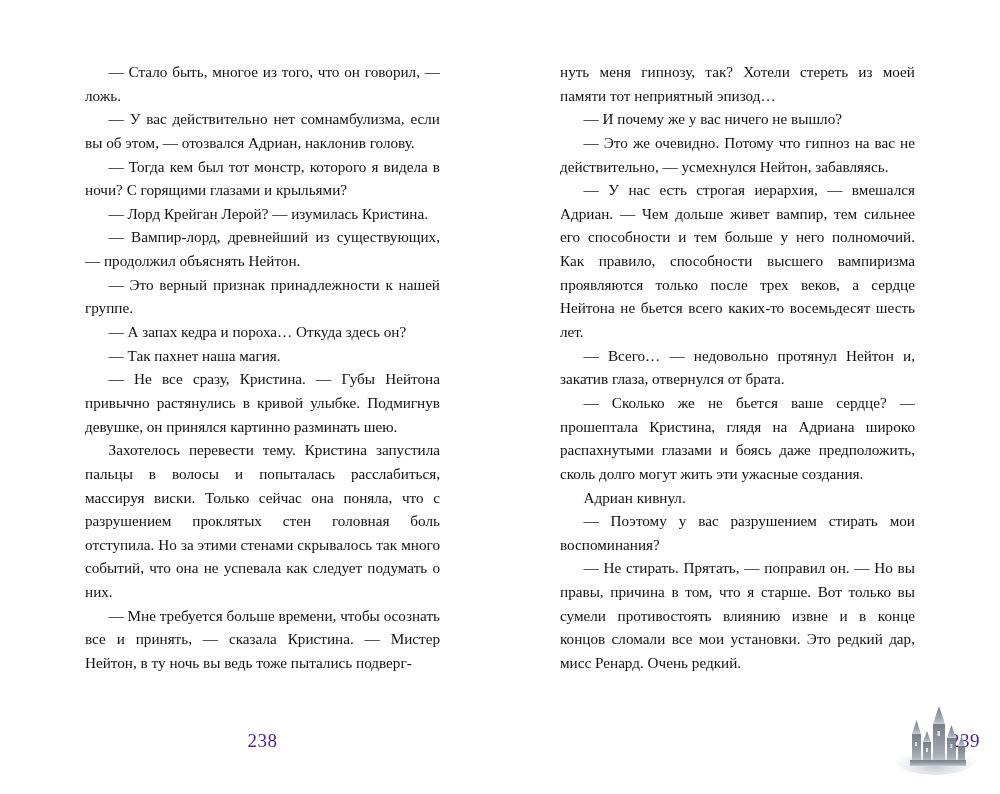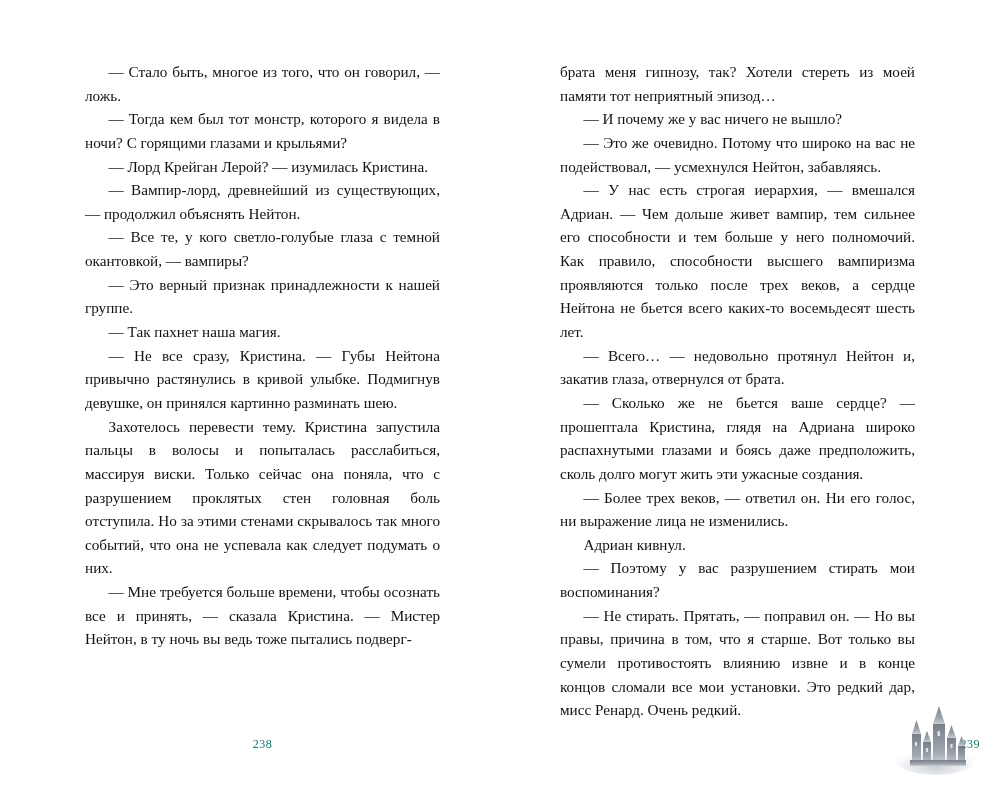--- a/index.html
+++ b/index.html
@@ -40,23 +40,23 @@
     text-justify: inter-word;
     hyphens: manual;
   }
   .textblock p {
     margin: 0;
     text-indent: 1.55em;
   }
   .folio {
     position: absolute;
     bottom: 42px;
-    font-size: 12px;
+    font-size: 19px;
     letter-spacing: 0.5px;
-    color: #0f766e;
+    color: #4c1d95;
   }
   .folio-left {
     left: 0;
     width: 500px;
     text-align: center;
     padding-left: 25px;
     box-sizing: border-box;
   }
   .folio-right {
     left: 16px;
@@ -78,42 +78,42 @@
   }
 </style>
 </head>
 <body>
 
 <div class="spread">
 
   <div class="page page-left">
     <div class="textblock">
       <p>— Стало быть, многое из того, что он говорил, — ложь.</p>
+      <p>— У вас действительно нет сомнамбулизма, если вы об этом, — отозвался Адриан, наклонив голову.</p>
       <p>— Тогда кем был тот монстр, которого я видела в ночи? С горящими глазами и крыльями?</p>
       <p>— Лорд Крейган Лерой? — изумилась Кристина.</p>
       <p>— Вампир-лорд, древнейший из существующих, — продолжил объяснять Нейтон.</p>
-      <p>— Все те, у кого светло-голубые глаза с темной окантовкой, — вампиры?</p>
       <p>— Это верный признак принадлежности к нашей группе.</p>
+      <p>— А запах кедра и пороха… Откуда здесь он?</p>
       <p>— Так пахнет наша магия.</p>
       <p>— Не все сразу, Кристина. — Губы Нейтона привычно растянулись в кривой улыбке. Подмигнув девушке, он принялся картинно разминать шею.</p>
       <p>Захотелось перевести тему. Кристина запустила пальцы в волосы и попыталась расслабиться, массируя виски. Только сейчас она поняла, что с разрушением проклятых стен головная боль отступила. Но за этими стенами скрывалось так много событий, что она не успевала как следует подумать о них.</p>
       <p>— Мне требуется больше времени, чтобы осознать все и принять, — сказала Кристина. — Мистер Нейтон, в ту ночь вы ведь тоже пытались подверг-</p>
     </div>
     <div class="folio folio-left">238</div>
   </div>
 
   <div class="page page-right">
     <div class="textblock">
-      <p style="text-indent:0">брата меня гипнозу, так? Хотели стереть из моей памяти тот неприятный эпизод…</p>
+      <p style="text-indent:0">нуть меня гипнозу, так? Хотели стереть из моей памяти тот неприятный эпизод…</p>
       <p>— И почему же у вас ничего не вышло?</p>
-      <p>— Это же очевидно. Потому что широко на вас не подействовал, — усмехнулся Нейтон, забавляясь.</p>
+      <p>— Это же очевидно. Потому что гипноз на вас не действительно, — усмехнулся Нейтон, забавляясь.</p>
       <p>— У нас есть строгая иерархия, — вмешался Адриан. — Чем дольше живет вампир, тем сильнее его способности и тем больше у него полномочий. Как правило, способности высшего вампиризма проявляются только после трех веков, а сердце Нейтона не бьется всего каких-то восемьдесят шесть лет.</p>
       <p>— Всего… — недовольно протянул Нейтон и, закатив глаза, отвернулся от брата.</p>
       <p>— Сколько же не бьется ваше сердце? — прошептала Кристина, глядя на Адриана широко распахнутыми глазами и боясь даже предположить, сколь долго могут жить эти ужасные создания.</p>
-      <p>— Более трех веков, — ответил он. Ни его голос, ни выражение лица не изменились.</p>
       <p>Адриан кивнул.</p>
       <p>— Поэтому у вас разрушением стирать мои воспоминания?</p>
       <p>— Не стирать. Прятать, — поправил он. — Но вы правы, причина в том, что я старше. Вот только вы сумели противостоять влиянию извне и в конце концов сломали все мои установки. Это редкий дар, мисс Ренард. Очень редкий.</p>
     </div>
     <div class="folio folio-right">239</div>
 
     <div class="ornament">
       <svg width="86" height="78" viewBox="0 0 86 78" xmlns="http://www.w3.org/2000/svg">
         <defs>
           <radialGradient id="mist" cx="50%" cy="72%" r="62%">

